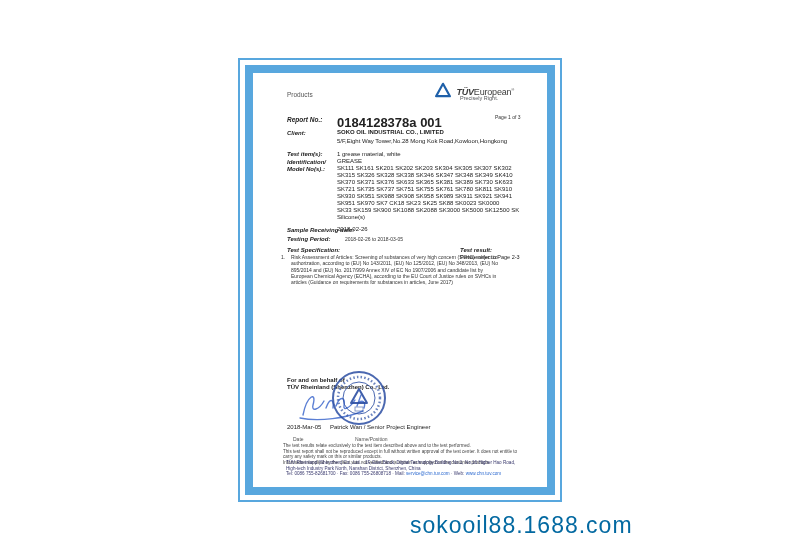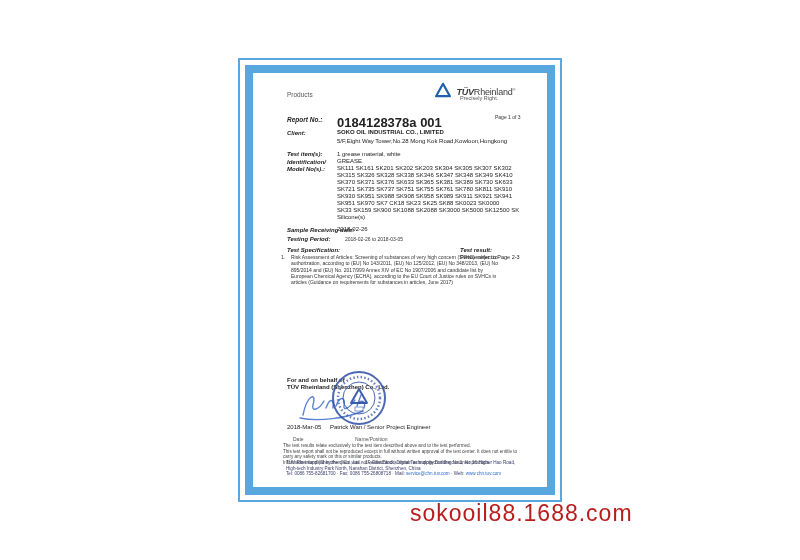--- a/index.html
+++ b/index.html
@@ -20,22 +20,22 @@
   .blue{color:#2e6bd0;}
   
   .brand{font-size:9px;color:#3c3c3c;letter-spacing:-0.2px;}
   .brand .bb{font-weight:bold;font-style:italic;}
   .tagline{font-size:5.5px;color:#55575a;}
   
   .sig-svg{position:absolute;}
   
   .wm-cn{position:absolute;left:386px;top:464px;font-size:22px;letter-spacing:3px;
          color:rgba(168,175,184,0.75);font-weight:bold;white-space:nowrap;z-index:30;}
-  .wm-url{position:absolute;left:410px;top:500px;font-size:23px;letter-spacing:1px;
-          color:#b91c1c;white-space:nowrap;z-index:30;}
+  .wm-url{position:absolute;left:410px;top:512px;font-size:23px;letter-spacing:1px;
+          color:#0369a1;white-space:nowrap;z-index:30;}
   .models{line-height:7px;width:210px;}
   .spec{width:214px;font-size:5px;line-height:6.3px;color:#333;}
 </style>
 </head>
 <body>
 
 <div id="stage">
 
   <div class="cert-outer">
     <div class="cert-inner">
@@ -43,21 +43,21 @@
 
         <div style="left:34px;top:18px;font-size:6.5px;color:#555;">Products</div>
 
         <div style="left:181px;top:9px;">
           <span style="vertical-align:middle;">
             <svg width="18" height="16" viewBox="0 0 24 22">
               <path d="M12 2.5 L21.5 19.5 H2.5 Z" fill="none" stroke="#1f60a9" stroke-width="3" stroke-linejoin="round"></path>
             </svg>
           </span>
           <span class="brand" style="vertical-align:middle;">
-            <span class="bb">TÜV</span><span>Rheinland</span><sup style="font-size:4px;">®</sup>
+            <span class="bb">TÜV</span><span>European</span><sup style="font-size:4px;">®</sup>
           </span>
           <div style="position:absolute;left:26px;top:13px;" class="tagline">Precisely Right.</div>
         </div>
 
         <div class="lbl" style="left:34px;top:43px;font-size:6.5px;">Report No.:</div>
         <div class="val b" style="left:84px;top:42px;font-size:13px;">0184128378a 001</div>
         <div class="tiny" style="left:242px;top:41px;">Page 1 of 3</div>
 
         <div class="lbl" style="left:34px;top:57px;">Client:</div>
         <div class="val b" style="left:84px;top:56px;">SOKO OIL INDUSTRIAL CO., LIMITED</div>

